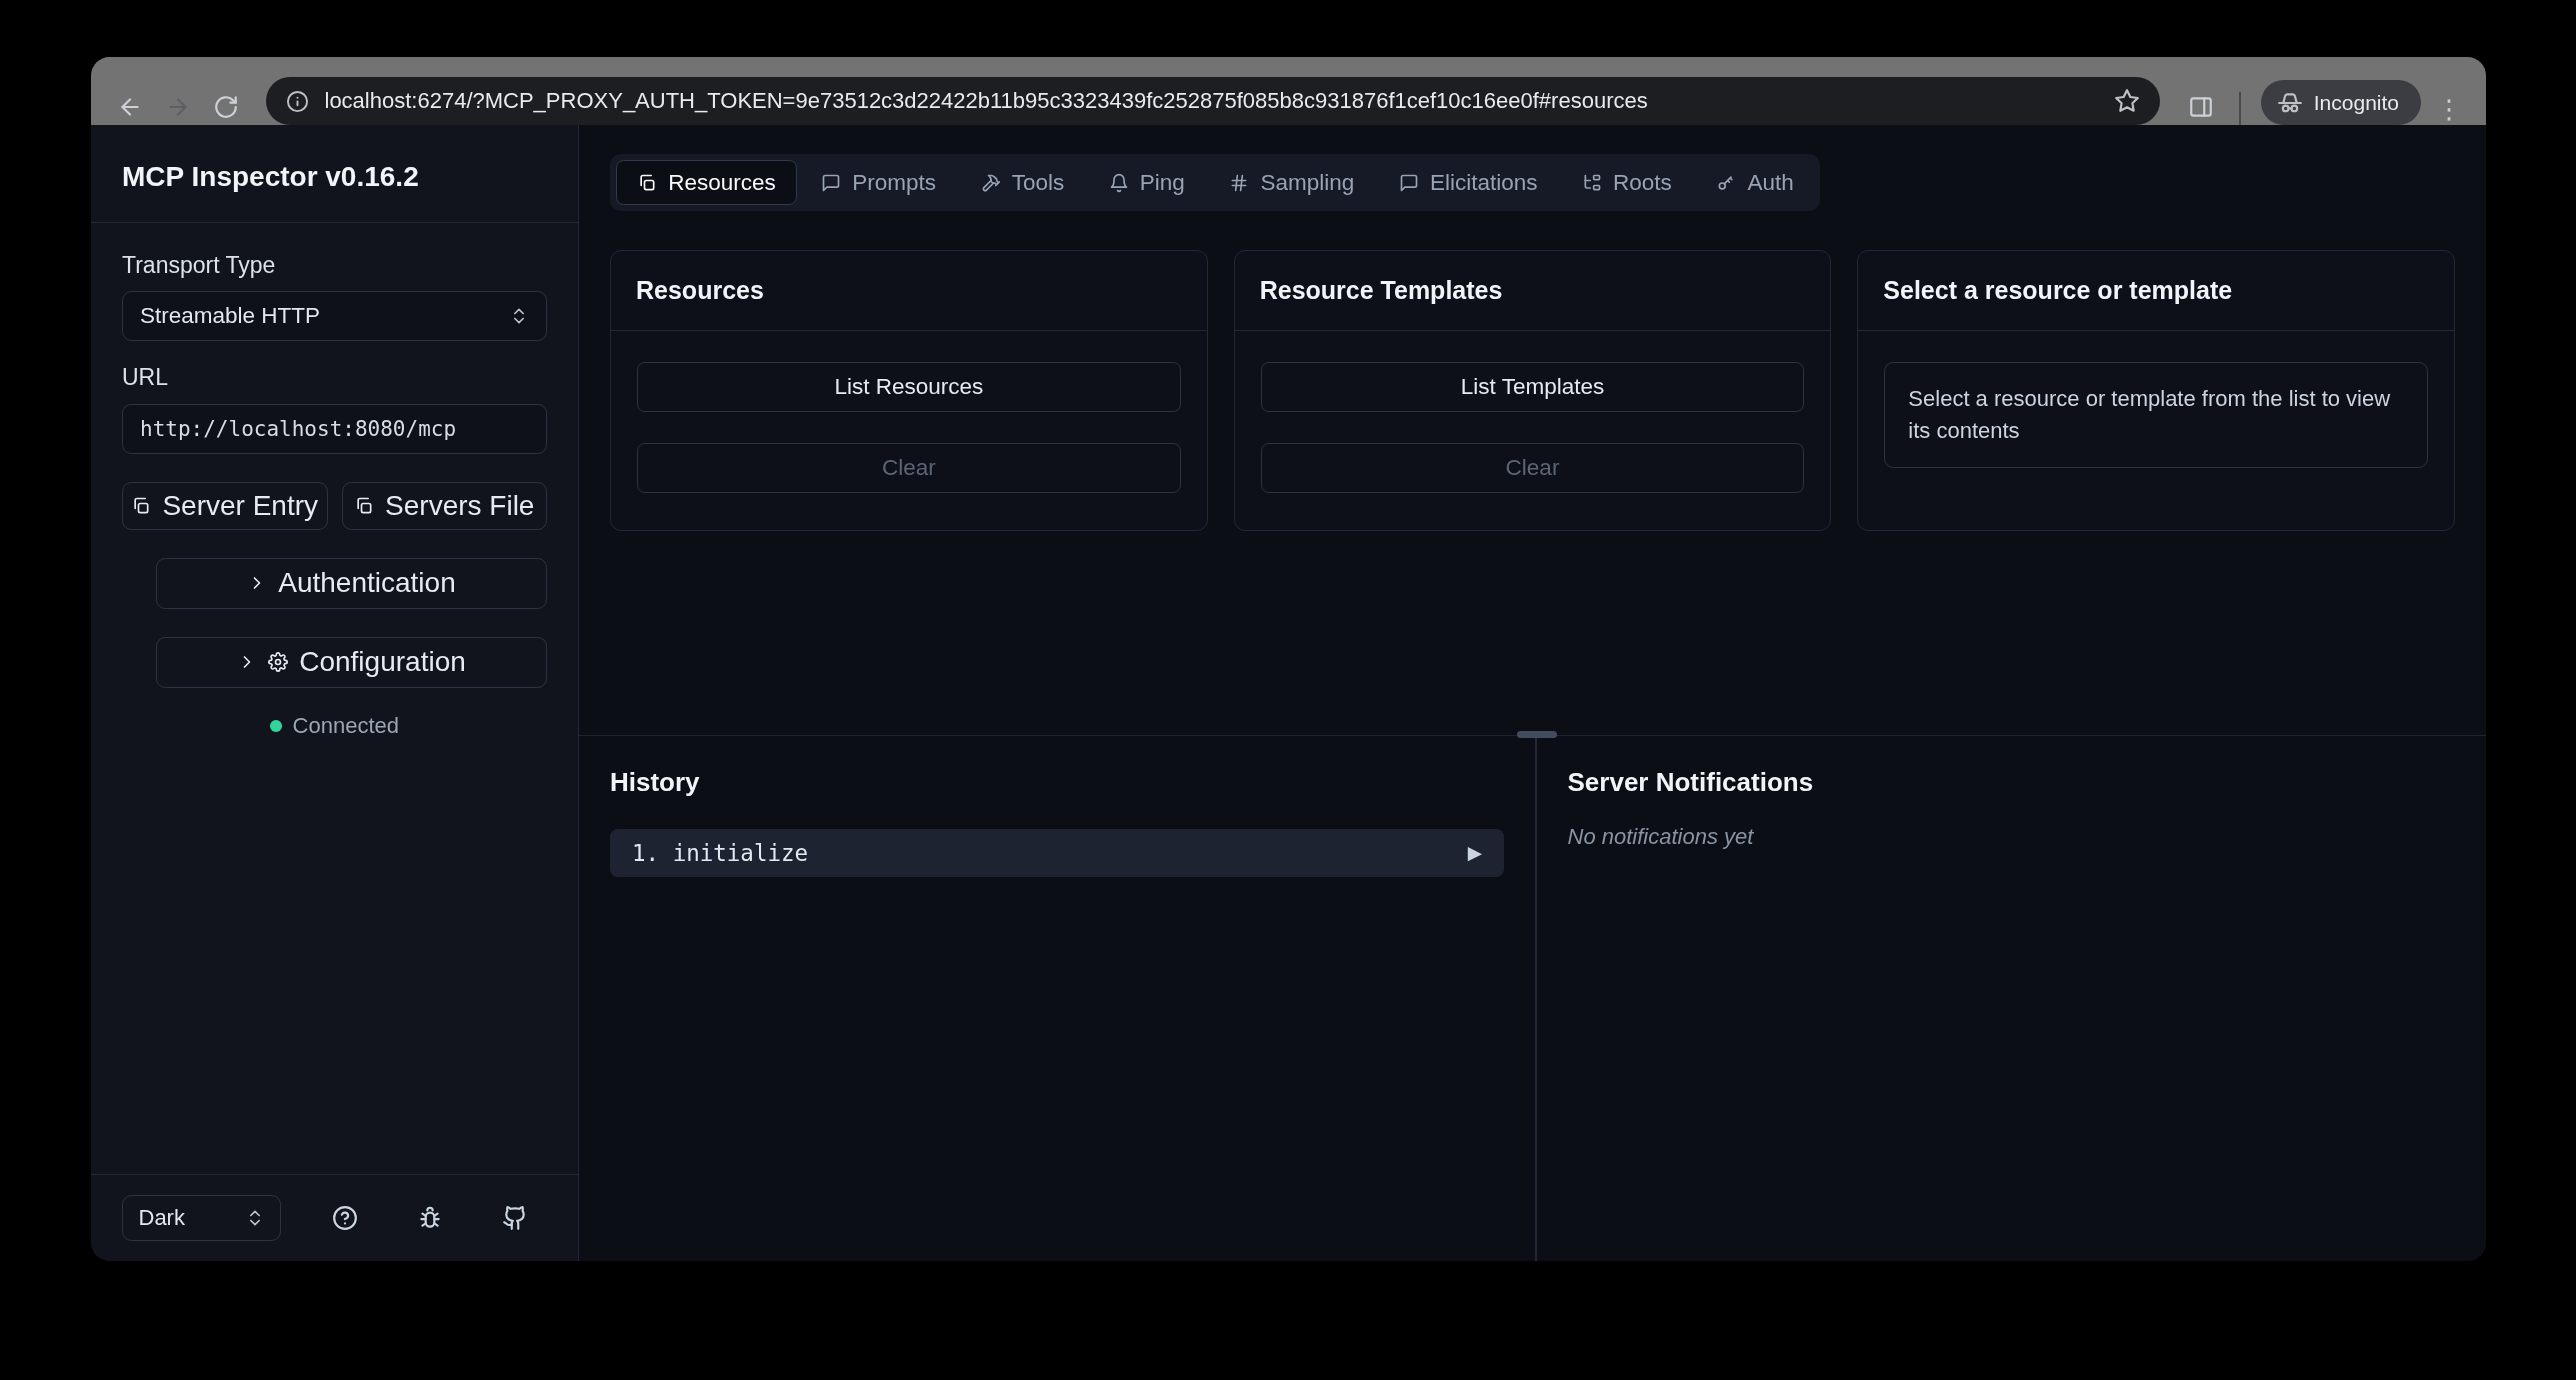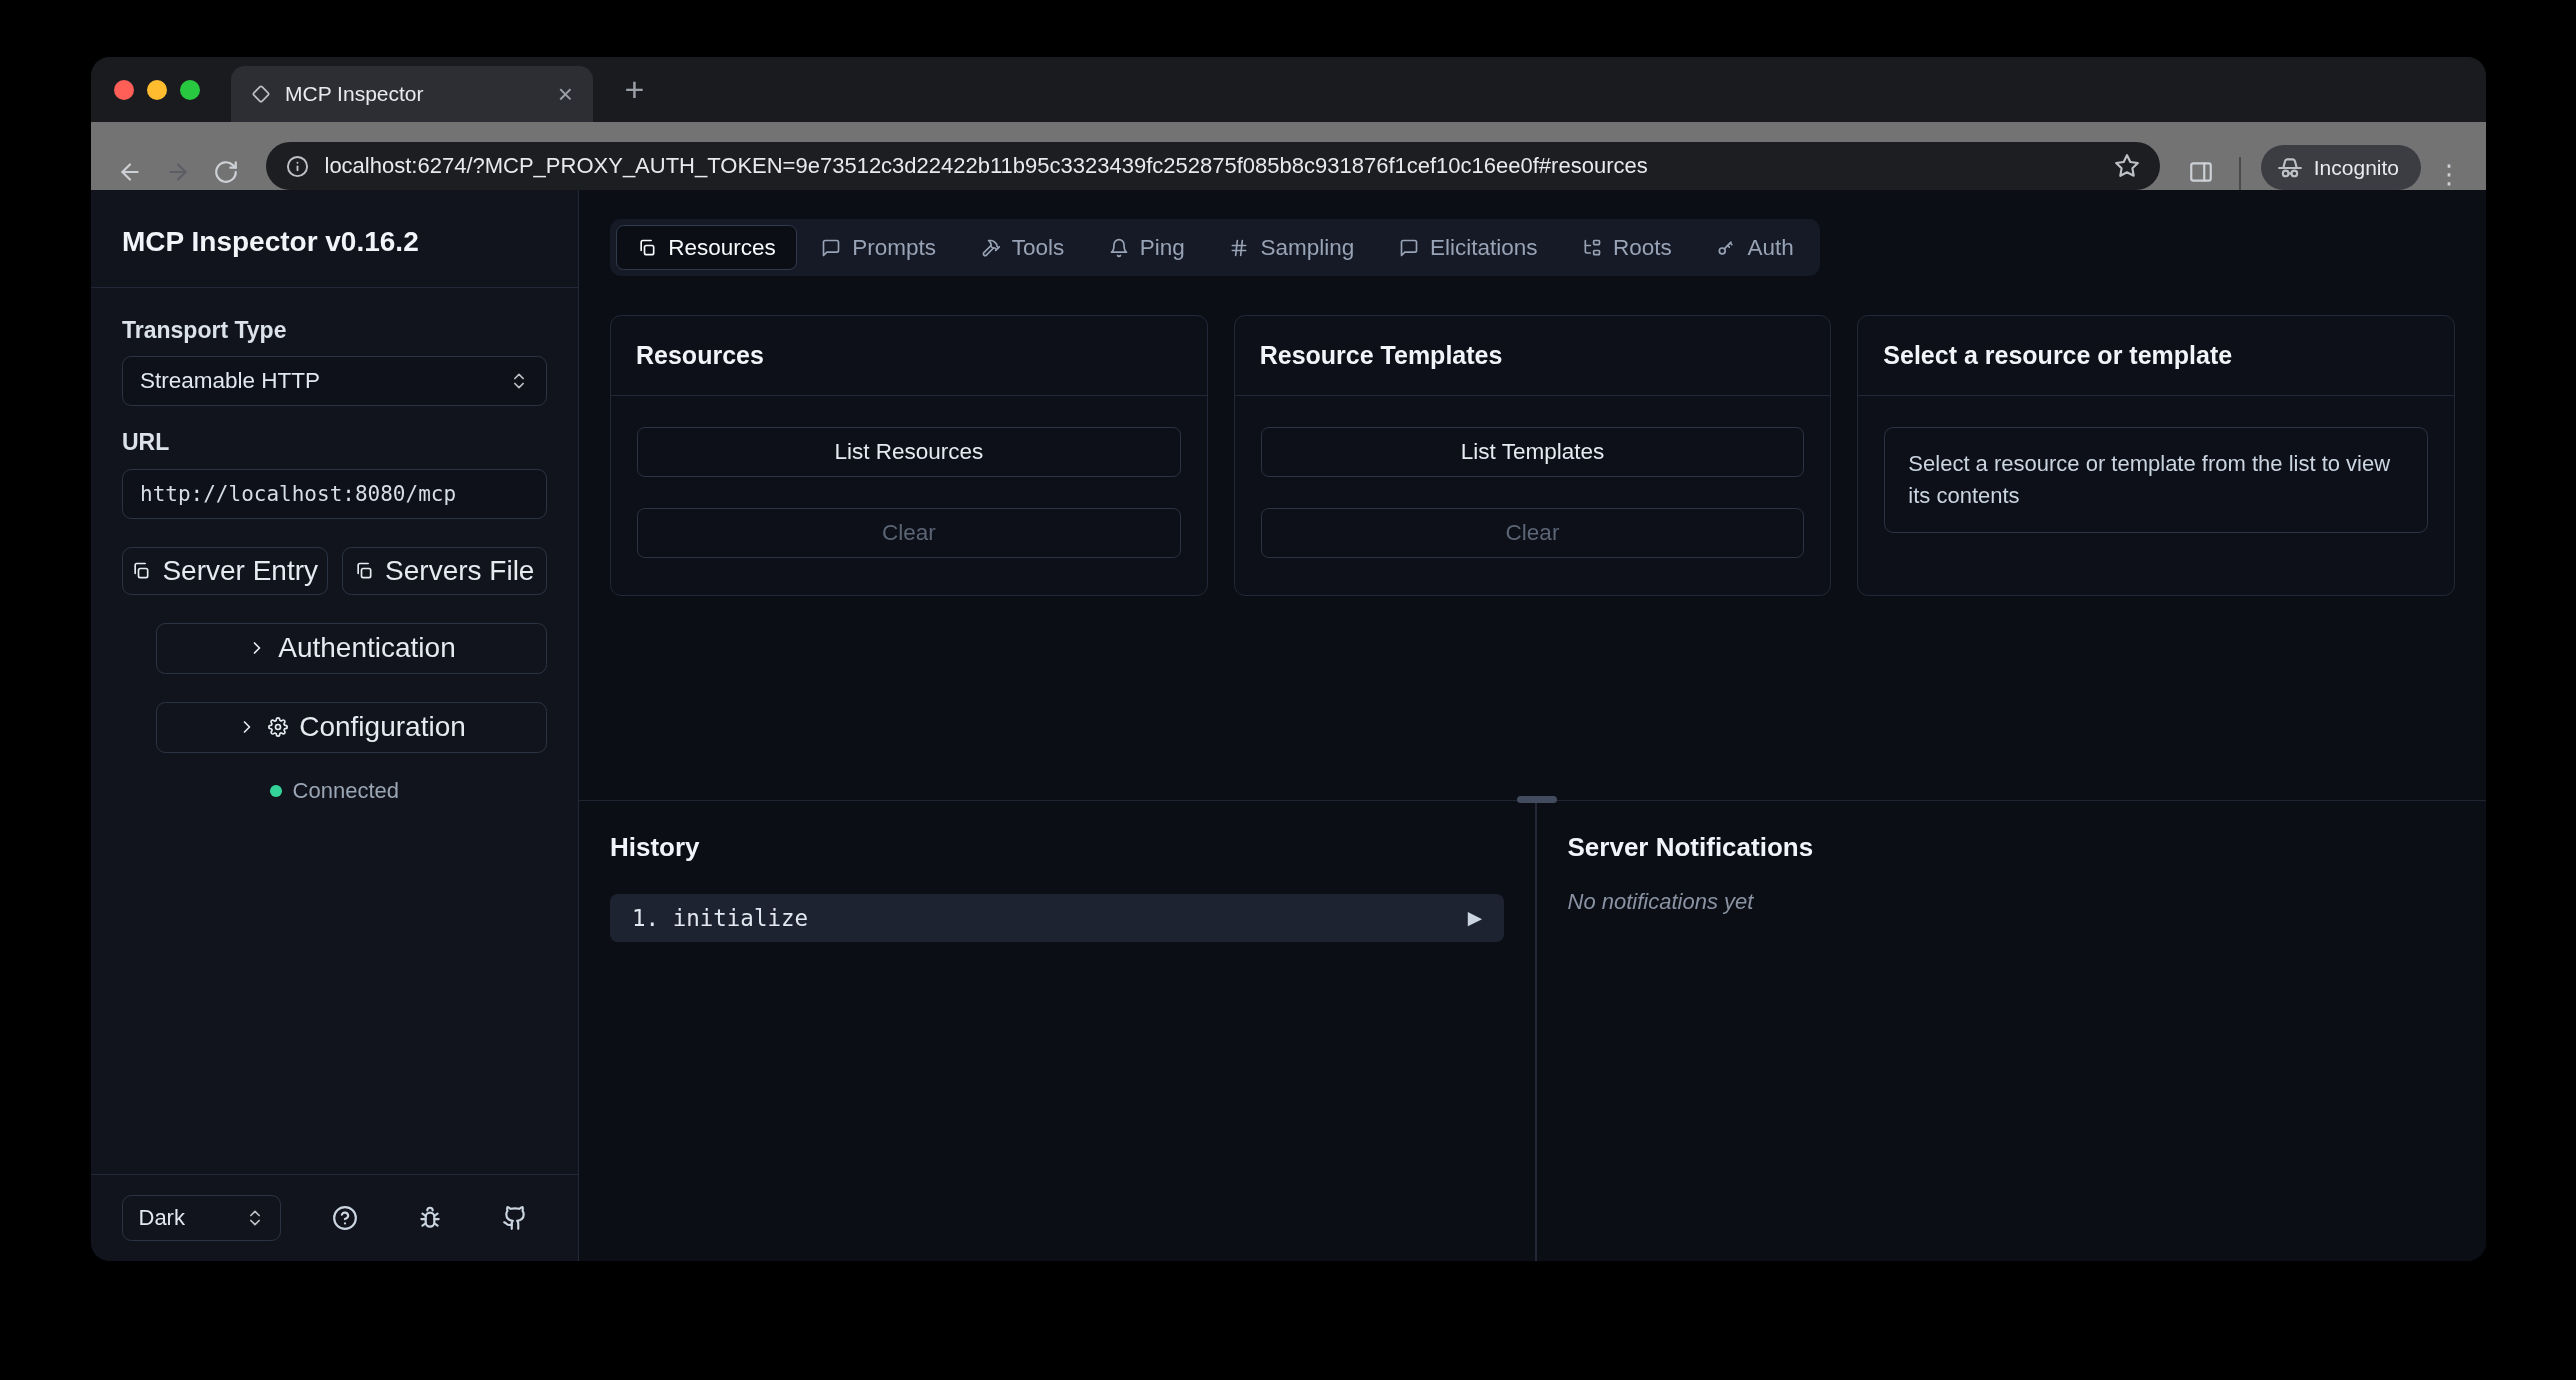--- a/index.html
+++ b/index.html
@@ -34,21 +34,21 @@
            padding:0 22px 0 15.5px; color:#e8eaed; font-size:21px; }
   .menu3 { color:#cdd1d6; font-size:26px; width:34px; text-align:center; letter-spacing:0; }
 
   
   .app { flex:1; display:flex; min-height:0; background:#0b0e15; color:#e2e8f0; }
 
   
   .sidebar { width:488px; flex:0 0 auto; background:#11141c; border-right:1.5px solid #222837; display:flex; flex-direction:column; }
   .sb-head { padding:36px 31px 29px; font-size:28px; font-weight:700; color:#f1f5f9; border-bottom:1.5px solid #222837; }
   .sb-body { padding:29px 31px 0; display:flex; flex-direction:column; }
-  .sb-label { font-size:23px; color:#dbe2ea; font-weight:700; margin-bottom:12.4px; }
+  .sb-label { font-size:23px; color:#dbe2ea; font-weight:400; margin-bottom:12.4px; }
   .sb-label.mt { margin-top:23px; }
   .combo, .textfield { height:50px; border:1.5px solid #2c3344; border-radius:9.3px; background:#0e1119;
             display:flex; align-items:center; padding:0 17px; color:#e2e8f0; font-size:22.5px; }
   .combo { justify-content:space-between; }
   .textfield input { background:transparent; border:0; outline:0; color:#d7dde6; width:100%;
             font-family:"DejaVu Sans Mono", monospace; font-size:21px; }
   .btnrow { display:flex; gap:14px; margin-top:28px; }
   .btn { border:1.5px solid #2c3344; border-radius:9.3px; background:transparent; color:#e6ebf2;
          display:flex; align-items:center; justify-content:center; gap:11px; font-size:28px; height:48px; }
   .flex1 { flex:1; }
@@ -96,37 +96,20 @@
   .ico { width:23px; height:23px; stroke:currentColor; fill:none; stroke-width:2; stroke-linecap:round; stroke-linejoin:round; flex:0 0 auto; }
   .ico-lg { width:26px; height:26px; }
   .ico-sm { width:20px; height:20px; }
 </style>
 </head>
 <body>
 
 <div class="stage">
   <div class="window">
 
-    <div class="tabstrip">
-      <div class="lights">
-        <span class="light red"></span>
-        <span class="light yellow"></span>
-        <span class="light green"></span>
-      </div>
-      <div class="tab">
-        <span class="omni-ico">
-          <svg class="ico-sm ico" viewBox="0 0 24 24">
-              <rect x="5" y="5" width="14" height="14" rx="2" transform="rotate(45 12 12)"></rect>
-            </svg>
-        </span>
-        <span>MCP Inspector</span>
-        <span class="tab-close">×</span>
-      </div>
-      <div class="newtab">+</div>
-    </div>
 
     <div class="toolbar">
       <span class="navbtn">
         <svg class="ico ico-lg" viewBox="0 0 24 24">
             <line x1="19" y1="12" x2="5" y2="12"></line>
             <polyline points="12 19 5 12 12 5"></polyline>
           </svg>
       </span>
       <span class="navbtn dim">
         <svg class="ico ico-lg" viewBox="0 0 24 24">

